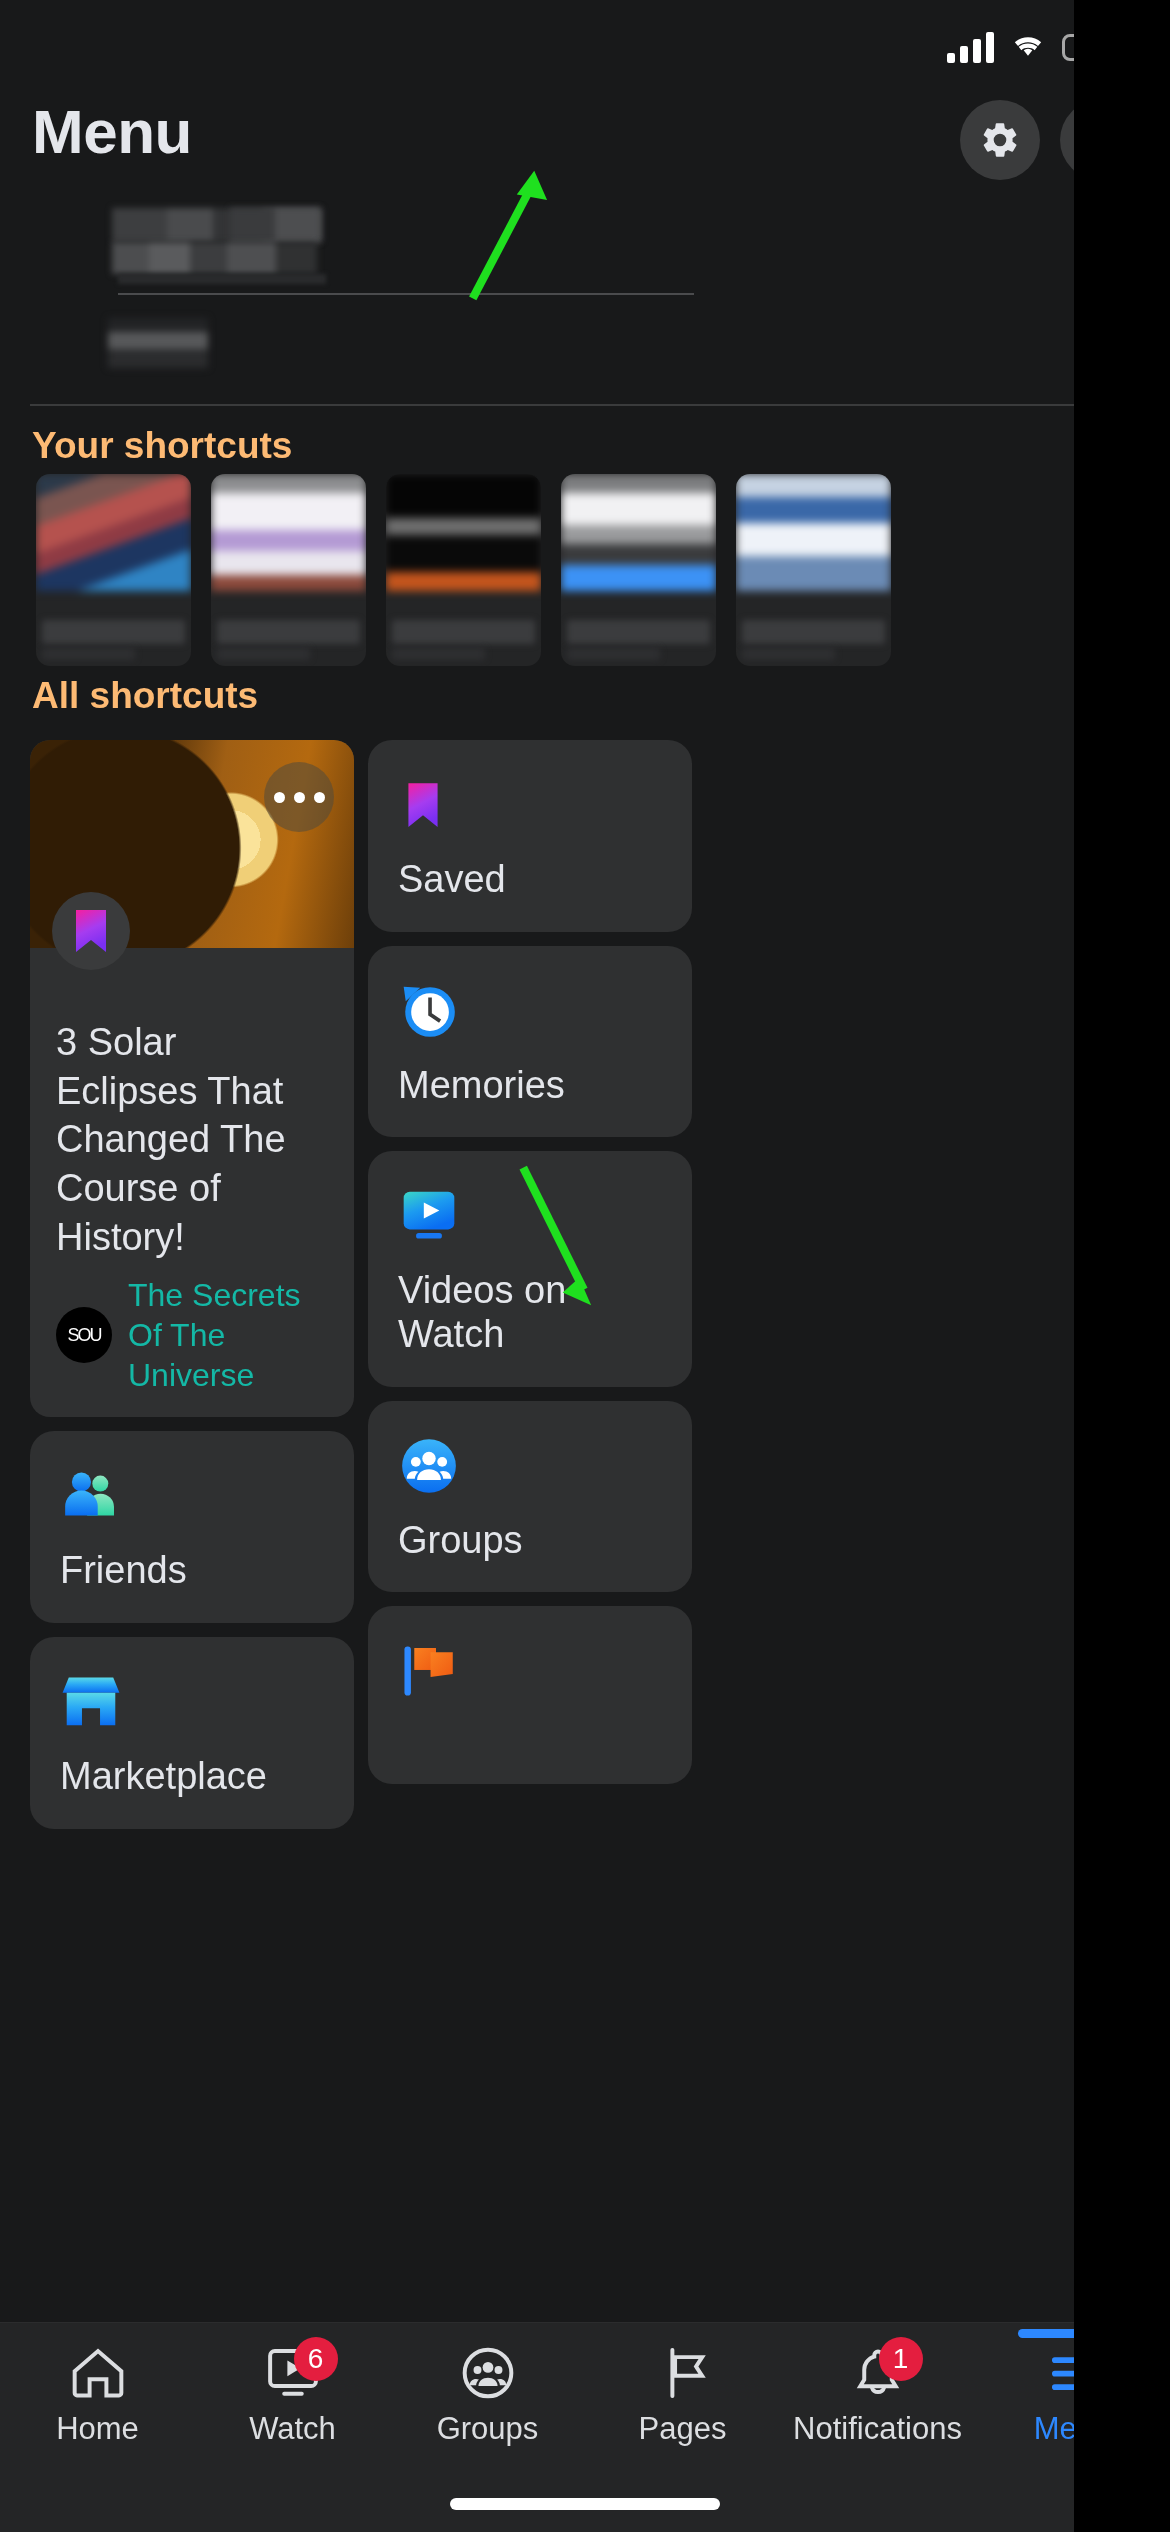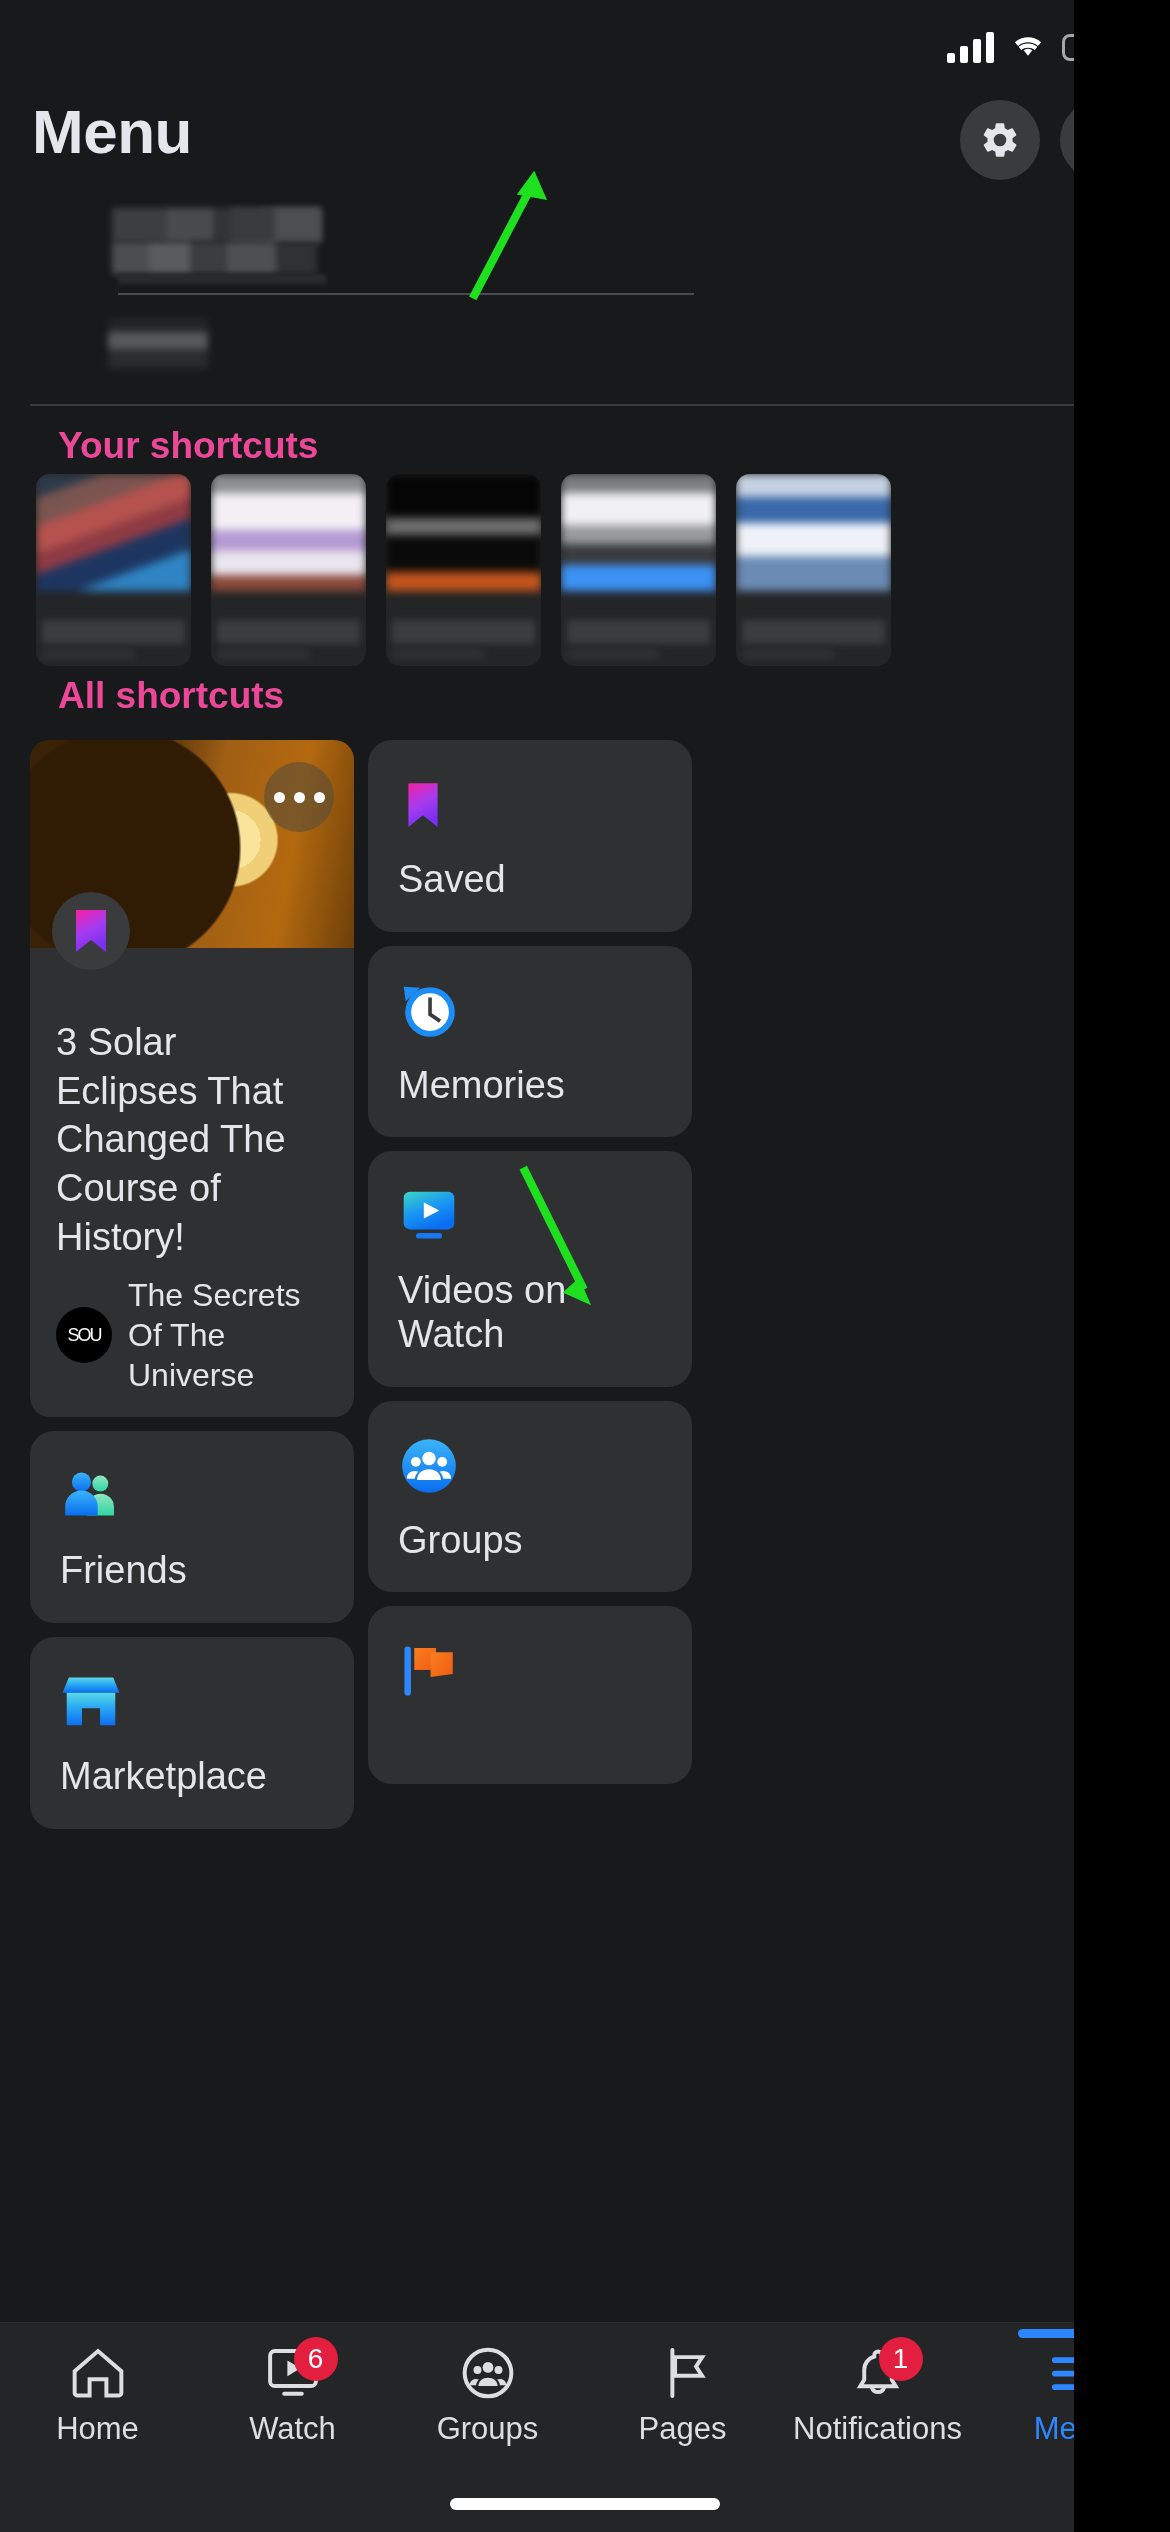--- a/index.html
+++ b/index.html
@@ -90,23 +90,22 @@
       linear-gradient(180deg,#232426 0 28%, #57585a 28% 62%, #2b2c2e 62% 100%);
     filter: blur(3.5px);
   }
   .section-divider {
     position: absolute; left: 30px; top: 208px; width: 1110px; height: 2px;
     background: #3a3b3c;
   }
 
   
   .sec-title {
-    position: absolute; font-size: 37px; font-weight: bold; color: #ec4899;
+    position: absolute; font-size: 37px; font-weight: bold; color: #fdba74;
     left: 32px;
-    margin-left: 26px;
   }
   #yourShortcutsTitle { top: 425px; }
   #allShortcutsTitle { top: 675px; }
 
   .hscroll {
     position: absolute; top: 474px; left: 36px; width: 1134px; height: 192px;
     display: flex; gap: 20px; overflow: hidden;
   }
   .sc-card {
     width: 155px; flex: 0 0 155px; height: 192px;
@@ -175,21 +174,21 @@
   .feat-body { padding: 70px 26px 0 26px; }
   .feat-title {
     font-size: 38px; line-height: 1.28; color: #e4e6eb; font-weight: 400;
   }
   .feat-author { display: flex; align-items: center; gap: 16px; margin-top: 14px; }
   .feat-avatar {
     width: 56px; height: 56px; border-radius: 50%; background: #000;
     display:flex; align-items:center; justify-content:center; flex: 0 0 56px;
   }
   .feat-avatar span { color:#fff; font-size: 18px; letter-spacing: -2px; font-family: "Liberation Sans", sans-serif; }
-  .feat-author-name { font-size: 32px; color: #e5e5e5; line-height: 1.25; }
+  .feat-author-name { font-size: 32px; color: #14b8a6; line-height: 1.25; }
 
   
   .bottomnav {
     position: absolute; left: 0; bottom: 0; width: 1170px; height: 210px;
     background: #242526; border-top: 1px solid #2b2c2d;
   }
   .tabs { display: flex; height: 152px; align-items: flex-start; padding-top: 22px; }
   .tab {
     flex: 1; display: flex; flex-direction: column; align-items: center; gap: 10px;
     position: relative; cursor: pointer;

